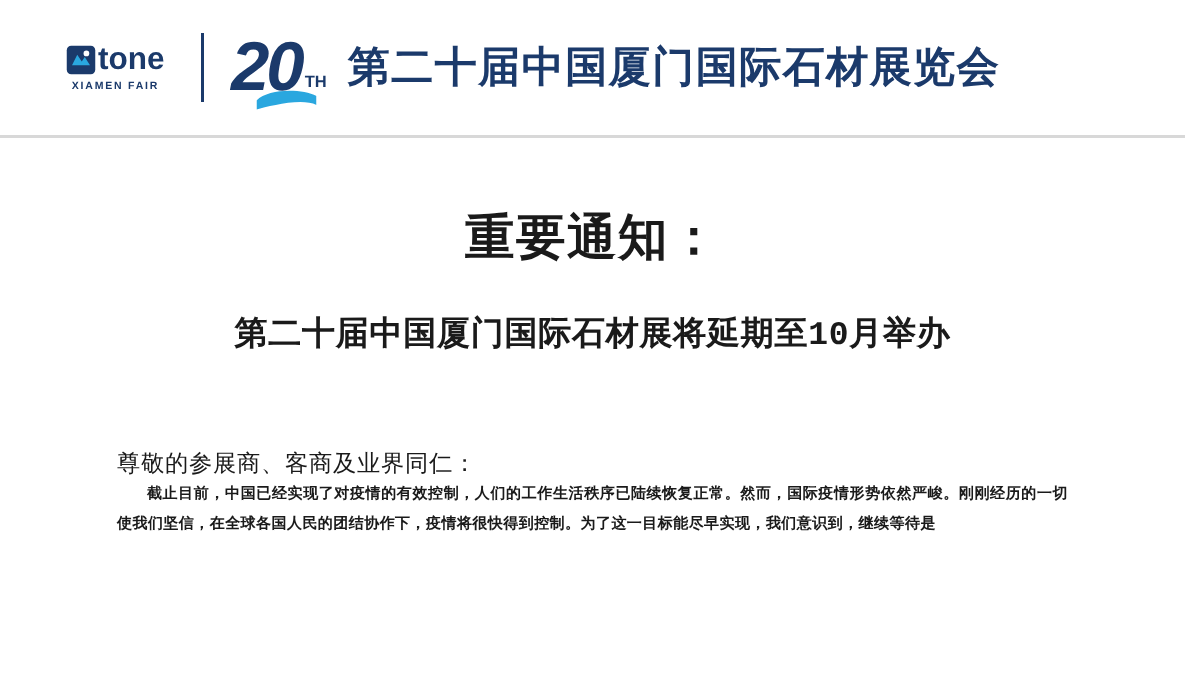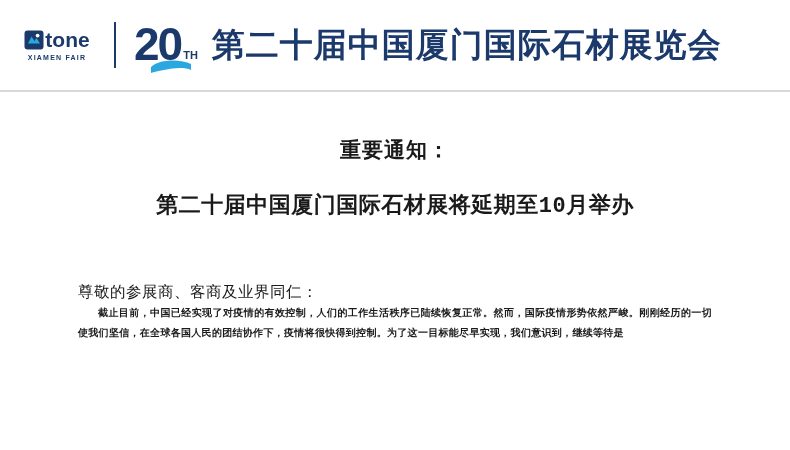--- a/index.html
+++ b/index.html
@@ -21,21 +21,21 @@
     box-sizing: border-box;
   }
 
   
   .header {
     position: relative;
     height: 92px;
     border-bottom: 2px solid #d8d8d8;
     display: flex;
     align-items: center;
-    padding-left: 14px;
+    padding-left: 34px;
     box-sizing: border-box;
   }
 
   .logo-block {
     display: flex;
     flex-direction: column;
     align-items: center;
     justify-content: center;
     width: 86px;
   }
@@ -84,56 +84,57 @@
     font-size: 46px;
     font-weight: bold;
     color: #1b3a6b;
     line-height: 0.95;
     letter-spacing: -2px;
     position: relative;
   }
   .anniv-zero-wrap {
     position: relative;
     display: inline-block;
+    font-style: italic;
   }
   .anniv-ribbon {
     position: absolute;
     left: 17px;
     top: 14px;
     width: 40px;
     height: 17px;
   }
   .anniv-th {
     font-family: "Liberation Sans", sans-serif;
     font-size: 11px;
     font-weight: bold;
     color: #1b3a6b;
     margin-left: 2px;
     margin-bottom: 6px;
   }
 
   .header-title {
     font-family: "Liberation Sans", sans-serif;
-    font-size: 33px;
+    font-size: 28px;
     font-weight: bold;
     color: #1b3a6b;
     letter-spacing: 1px;
     white-space: nowrap;
   }
 
   
   .content {
     padding: 44px 78px 0 78px;
     box-sizing: border-box;
   }
   .notice-title {
     text-align: center;
     font-family: "Liberation Serif", serif;
     font-weight: bold;
-    font-size: 21px;
+    font-size: 33px;
     color: #1a1a1a;
     letter-spacing: 1px;
     margin-bottom: 26px;
   }
   .notice-subtitle {
     text-align: center;
     font-family: Liberation Mono, monospace;
     font-weight: bold;
     font-size: 22px;
     color: #1a1a1a;

